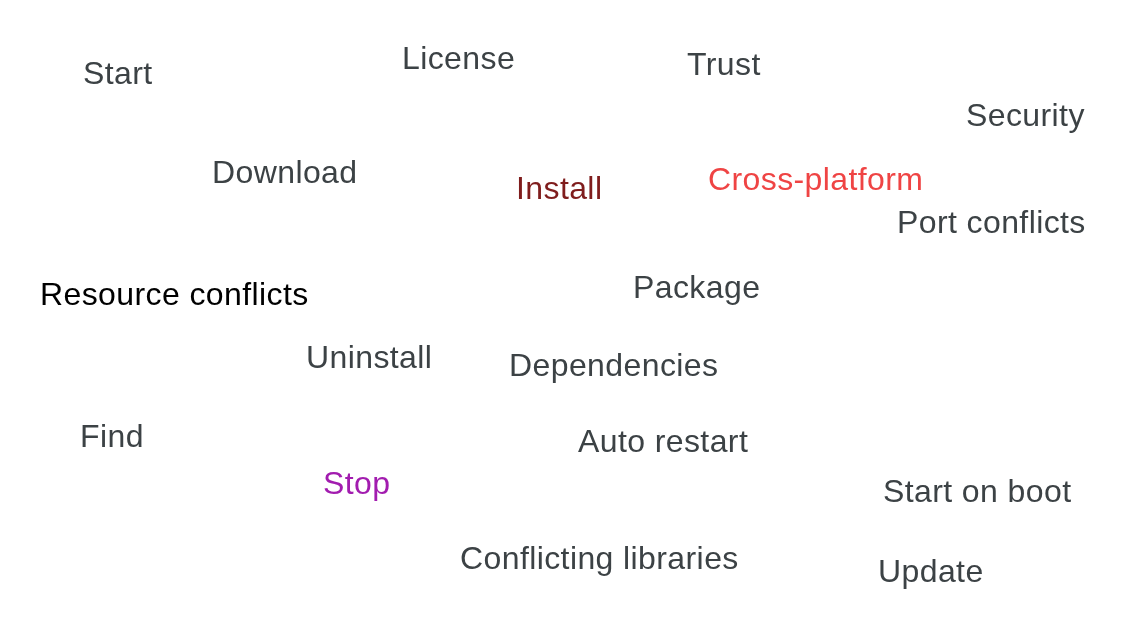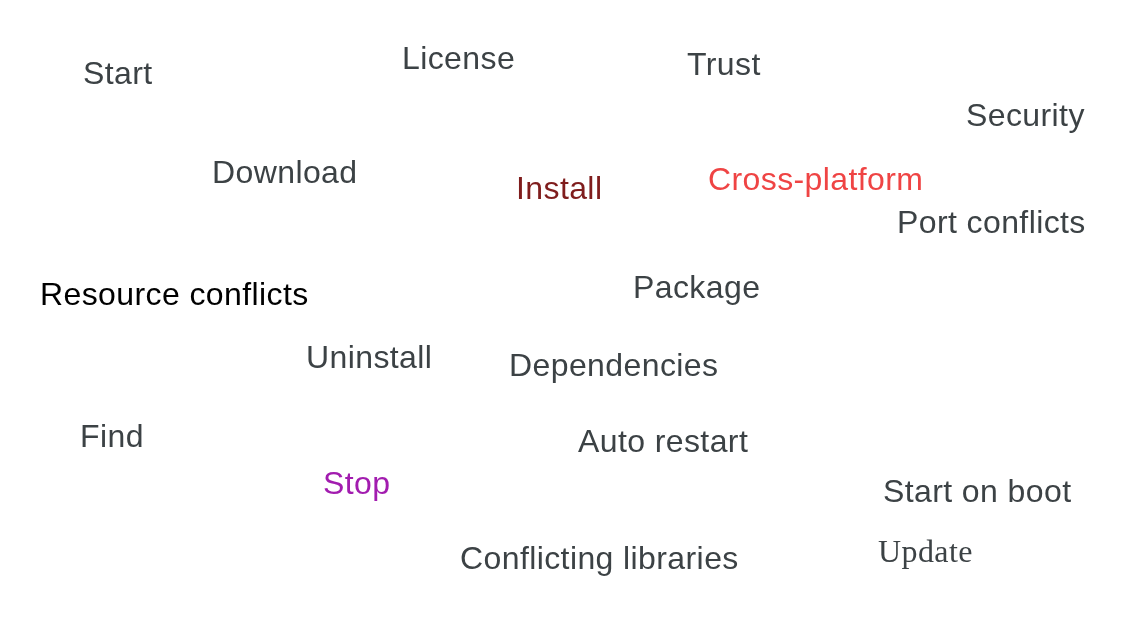--- a/index.html
+++ b/index.html
@@ -40,14 +40,14 @@
   <span class="word" style="left: 897px; top: 205px; color: rgb(60, 66, 69);">Port conflicts</span>
   <span class="word" style="left: 40px; top: 277px; color: #000000; text-align: center;">Resource conflicts</span>
   <span class="word" style="left: 633px; top: 270px; color: rgb(60, 66, 69);">Package</span>
   <span class="word" style="left: 306px; top: 340px; color: rgb(60, 66, 69);">Uninstall</span>
   <span class="word" style="left: 509px; top: 348px; color: rgb(60, 66, 69); text-align: right;">Dependencies</span>
   <span class="word" style="left: 80px; top: 419px; color: rgb(60, 66, 69);">Find</span>
   <span class="word" style="left: 578px; top: 424px; color: rgb(60, 66, 69);">Auto restart</span>
   <span class="word" style="left: 323px; top: 466px; color: #a21caf;">Stop</span>
   <span class="word" style="left: 883px; top: 474px; color: rgb(60, 66, 69);">Start on boot</span>
   <span class="word" style="left: 452px; top: 541px; color: rgb(60, 66, 69); margin-left: 8px;">Conflicting libraries</span>
-  <span class="word" style="left: 878px; top: 534px; color: rgb(60, 66, 69); font-family: Liberation Serif, serif;">Update</span>
+  <span class="word" style="left: 878px; top: 554px; color: rgb(60, 66, 69);">Update</span>
 </div>
 
 </body></html>

